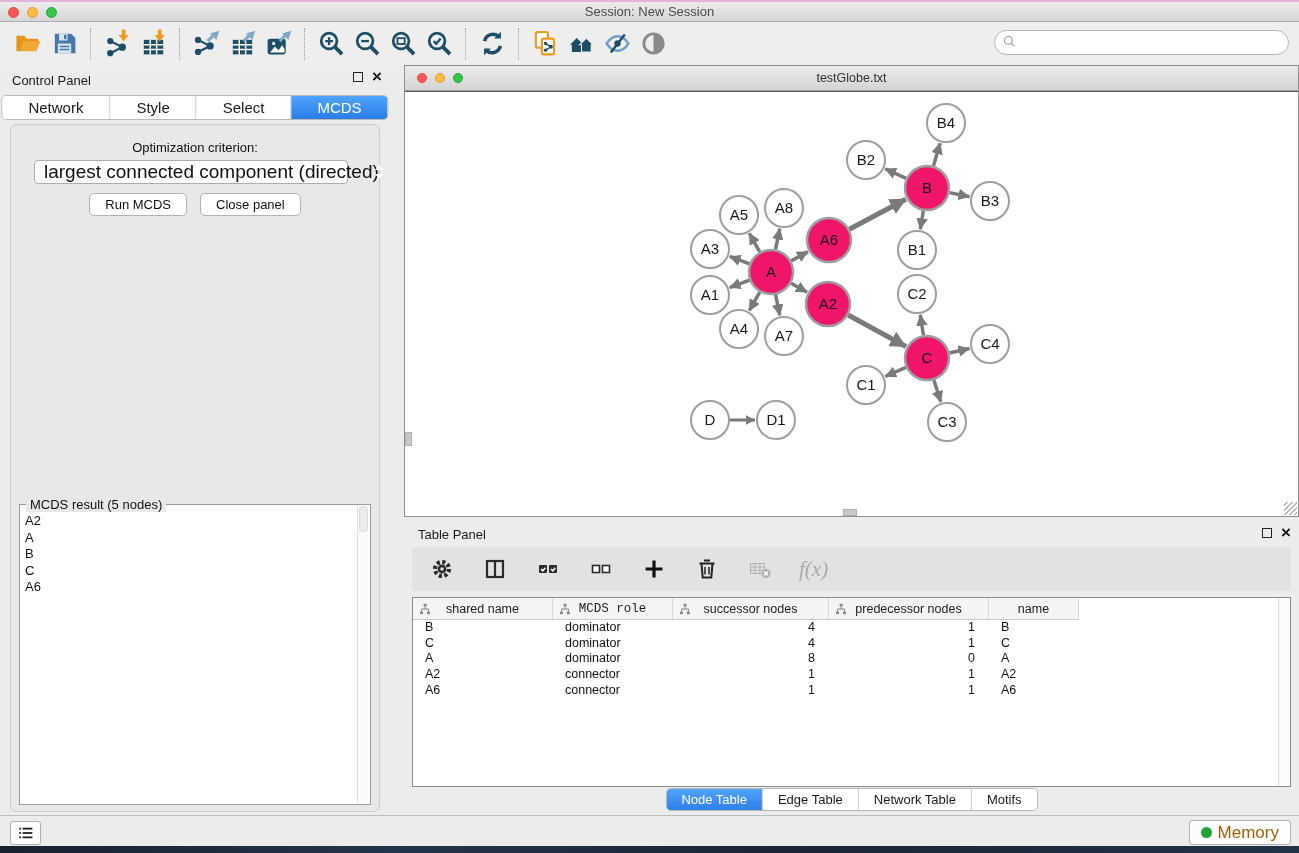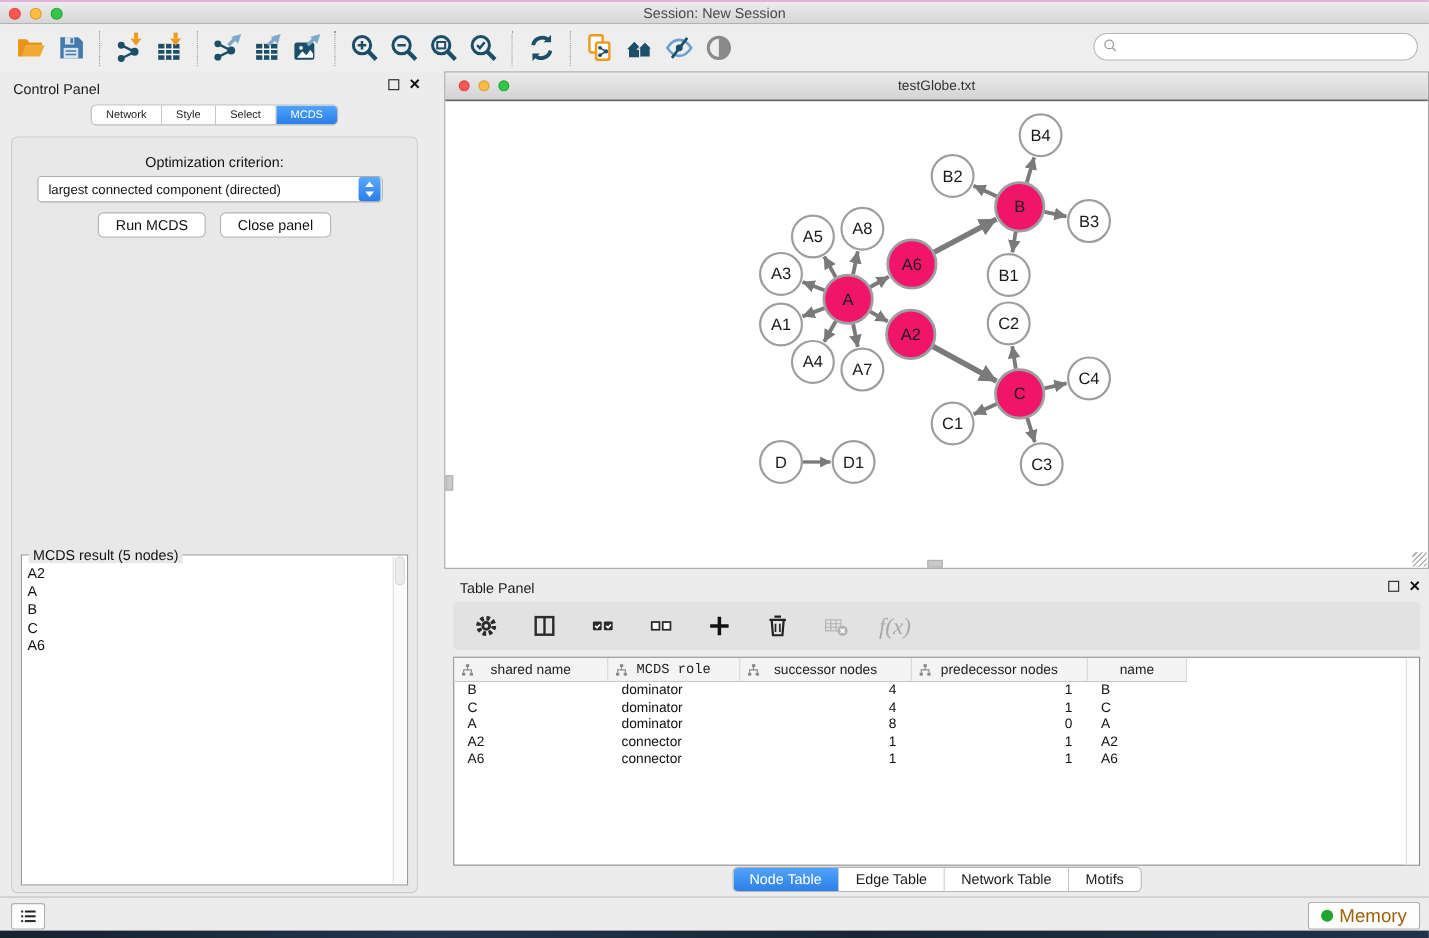--- a/index.html
+++ b/index.html
@@ -32,29 +32,29 @@
   .search-box svg { width:17px; height:17px; }
 
   
   .control-panel { position:absolute; left:0; top:63px; width:390px; height:750px; background:#ececec; }
   .panel-head { position:absolute; left:12px; top:8px; font-size:13px; color:#1a1a1a; }
   .win-ctrls { position:absolute; right:8px; top:7px; display:flex; gap:9px; align-items:center; }
   .float-ico { width:10px; height:10px; border:1.6px solid #222; display:inline-block; }
   .close-ico { font-size:17px; font-weight:bold; color:#111; line-height:10px; }
   .cp-tabs { position:absolute; left:50%; transform:translateX(-50%); top:30px; display:flex;
     border:1px solid #b9b9b9; border-radius:5px; overflow:hidden; background:#fff; }
-  .cp-tab { padding:3px 13px; font-size:10px; color:#1a1a1a; background:#fff; border-right:1px solid #c6c6c6; }
+  .cp-tab { padding:3px 26px; font-size:15px; color:#1a1a1a; background:#fff; border-right:1px solid #c6c6c6; }
   .cp-tab:last-child { border-right:none; }
   .cp-tab.active { background:linear-gradient(#4fa4fc,#2a7de8); color:#fff; }
   .cp-inner { position:absolute; left:10px; top:59px; width:370px; height:688px; background:#e8e8e8;
     border:1px solid #cdcdcd; border-radius:6px; }
   .opt-label { position:absolute; left:0; right:0; top:15px; text-align:center; font-size:13px; color:#111; }
   .opt-select { position:absolute; left:23px; top:35px; width:314px; height:24px; background:#fff;
     border:1px solid #adadad; border-radius:4px; display:flex; align-items:center; }
-  .opt-select .val { flex:1; font-size:12px; color:#111; padding-left:9px; white-space:nowrap; }
+  .opt-select .val { flex:1; font-size:19px; color:#111; padding-left:9px; white-space:nowrap; }
   .stepper { width:20px; height:22px; margin-right:1px; border-radius:3px;
     background:linear-gradient(#58a9fd,#2a7de8); position:relative; }
   .stepper .up, .stepper .dn { position:absolute; left:50%; transform:translateX(-50%);
     width:0; height:0; border-left:4px solid transparent; border-right:4px solid transparent; }
   .stepper .up { top:4px; border-bottom:5px solid #fff; }
   .stepper .dn { bottom:4px; border-top:5px solid #fff; }
   .cp-buttons { position:absolute; left:0; right:0; top:68px; display:flex; justify-content:center; gap:13px; }
   .cp-btn { height:23px; padding:0 15px; background:#fff; border:1px solid #b3b3b3; border-radius:5px;
     font-size:13px; color:#111; display:flex; align-items:center; }
   .result-box { position:absolute; left:8px; right:8px; top:336px; bottom:6px; background:#fff;

